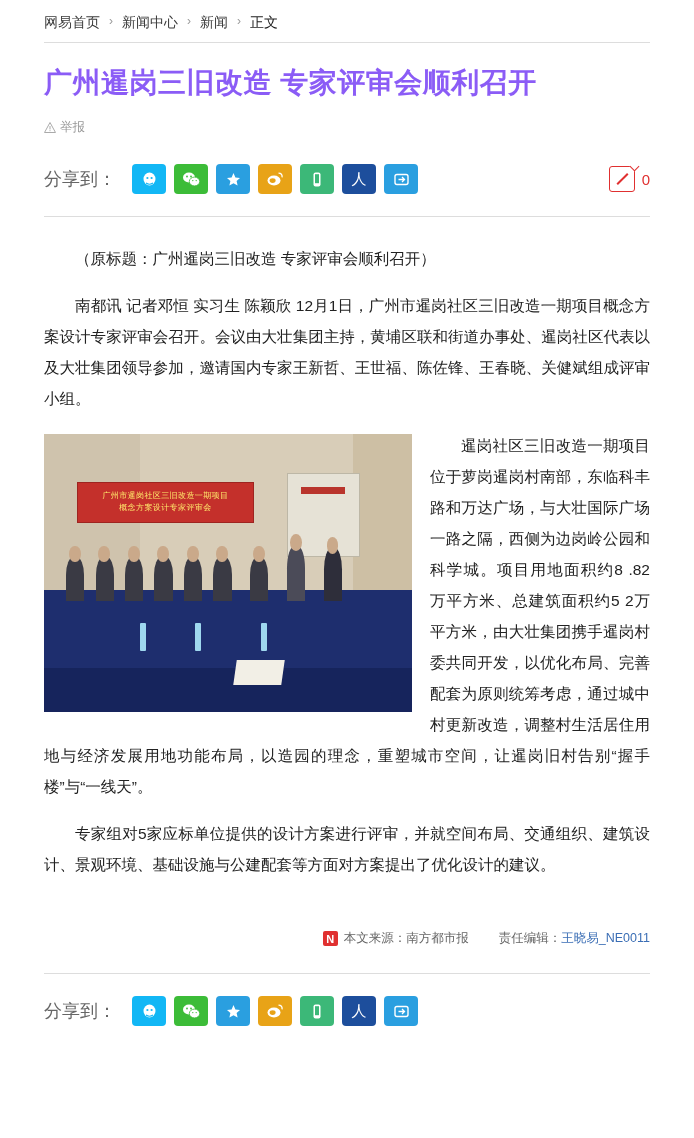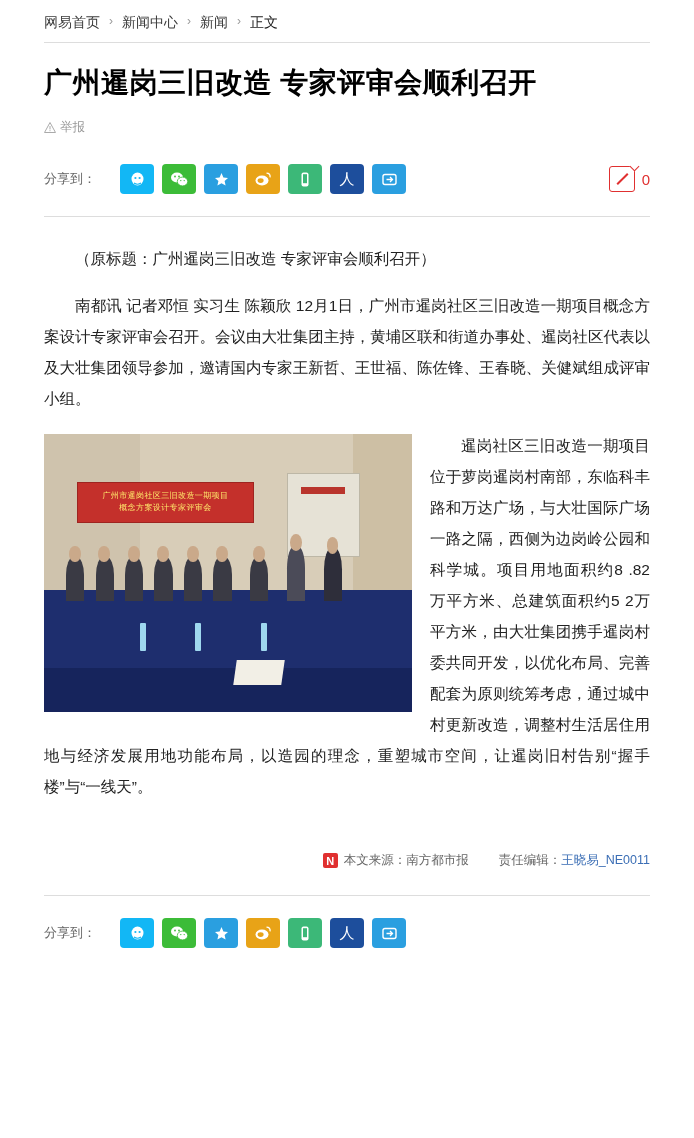--- a/index.html
+++ b/index.html
@@ -45,21 +45,21 @@
     border-top: 1px solid #ddd;
     margin: 0 44px;
   }
 
   
   .headline {
     margin: 22px 44px 0 44px;
     font-size: 28px;
     line-height: 1.3;
     font-weight: bold;
-    color: #000000;
+    color: #8b5cf6;
     letter-spacing: 0.5px;
   }
 
   .meta-row {
     margin: 18px 44px 0 44px;
     display: flex;
     align-items: center;
     justify-content: space-between;
     font-size: 12.5px;
     color: #888;
@@ -78,21 +78,21 @@
   
   .share-bar {
     margin: 26px 44px 0 44px;
     display: flex;
     align-items: center;
     justify-content: space-between;
     height: 34px;
   }
   .share-left { display: flex; align-items: center; }
   .share-label {
-    font-size: 13px; color: #666; margin-right: 24px;
+    font-size: 18px; color: #666; margin-right: 16px;
   }
   .share-icons { display: flex; gap: 8px; }
   .sicon {
     width: 34px; height: 30px;
     border-radius: 4px;
     display: flex; align-items: center; justify-content: center;
     color: #fff;
     font-size: 16px;
     line-height: 1;
     cursor: pointer;
@@ -373,20 +373,21 @@
           <div class="ph-head" style="left:76.8%;bottom:57%"></div>
         <div class="ph-bottle" style="left:26%"></div>
         <div class="ph-bottle" style="left:41%"></div>
         <div class="ph-bottle" style="left:59%"></div>
         <div class="ph-paper" style="left:52%"></div>
       </div>
     </div>
 
     <p class="p-indent">暹岗社区三旧改造一期项目位于萝岗暹岗村南部，东临科丰路和万达广场，与大壮国际广场一路之隔，西侧为边岗岭公园和科学城。项目用地面积约8 .82万平方米、总建筑面积约5  2万平方米，由大壮集团携手暹岗村委共同开发，以优化布局、完善配套为原则统筹考虑，通过城中村更新改造，调整村生活居住用地与经济发展用地功能布局，以造园的理念，重塑城市空间，让暹岗旧村告别“握手楼”与“一线天”。</p>
 
+    <p class="p-indent">专家组对5家应标单位提供的设计方案进行评审，并就空间布局、交通组织、建筑设计、景观环境、基础设施与公建配套等方面对方案提出了优化设计的建议。</p>
 
   </div>
 
   <div class="footer-src">
     <span class="netease">
       <span class="n-logo">N</span>
       <span>本文来源：南方都市报</span>
     </span>
     <span class="footer-editor">
       <span>责任编辑：</span><span class="ed-name">王晓易_NE0011</span>

